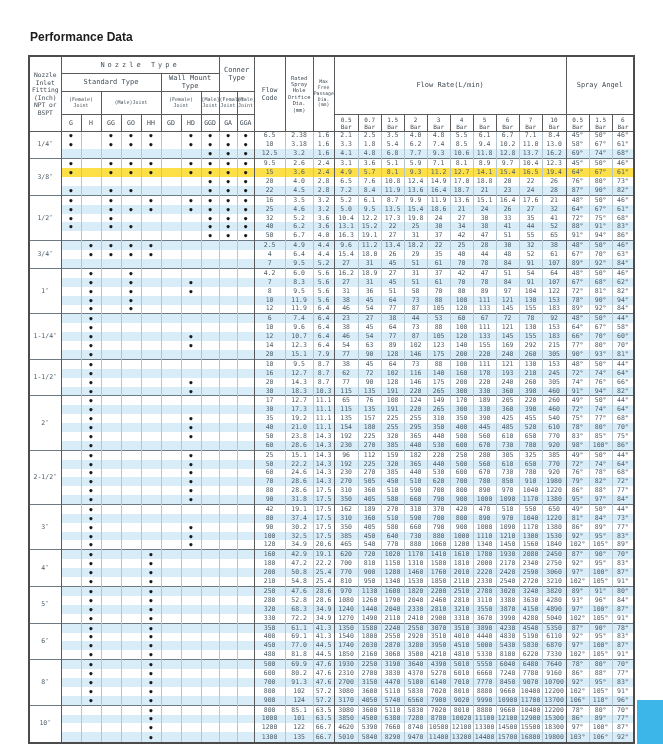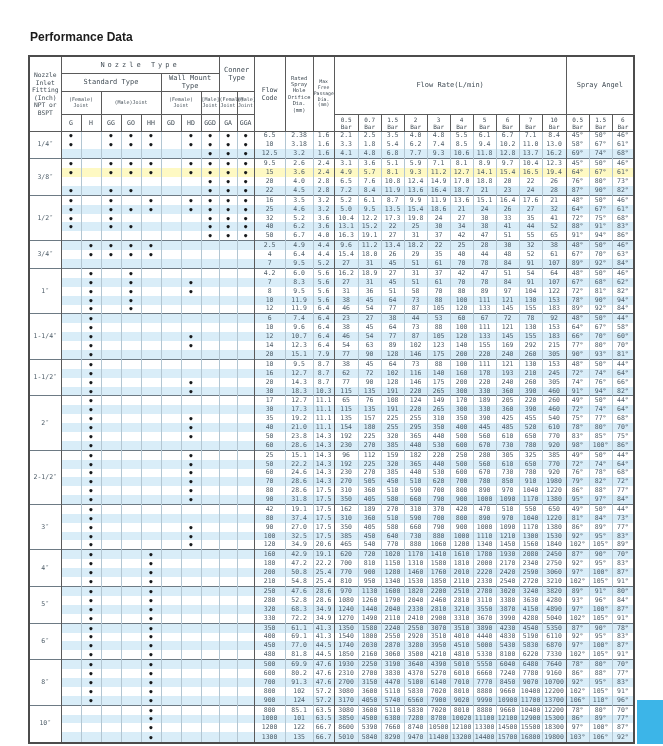--- a/index.html
+++ b/index.html
@@ -256,21 +256,21 @@
         <td class="num">7.1</td>
         <td class="num">8.1</td>
         <td class="num">8.9</td>
         <td class="num">9.7</td>
         <td class="num">10.4</td>
         <td class="num">12.3</td>
         <td class="num sepd">45°</td>
         <td class="num">50°</td>
         <td class="num">46°</td>
       </tr>
-      <tr class="tint" style="background: #fef9c3;">
+      <tr class="tint" style="background: #fde047;">
         <td class="dot sepd">●</td>
         <td class="dot"></td>
         <td class="dot">●</td>
         <td class="dot">●</td>
         <td class="dot">●</td>
         <td class="dot"></td>
         <td class="dot">●</td>
         <td class="dot">●</td>
         <td class="dot">●</td>
         <td class="dot">●</td>
@@ -1368,21 +1368,21 @@
         <td class="dot">●</td>
         <td class="dot"></td>
         <td class="dot"></td>
         <td class="dot"></td>
         <td class="dot"></td>
         <td class="dot">●</td>
         <td class="dot"></td>
         <td class="dot"></td>
         <td class="dot"></td>
         <td class="num sepd">90</td>
-        <td class="num">27.0</td>
+        <td class="num">30.2</td>
         <td class="num">17.5</td>
         <td class="num sepd">350</td>
         <td class="num">405</td>
         <td class="num">580</td>
         <td class="num">660</td>
         <td class="num">790</td>
         <td class="num">900</td>
         <td class="num">1000</td>
         <td class="num">1090</td>
         <td class="num">1170</td>
@@ -1991,21 +1991,21 @@
         <td class="dot"></td>
         <td class="dot">●</td>
         <td class="dot"></td>
         <td class="dot"></td>
         <td class="dot"></td>
         <td class="dot"></td>
         <td class="dot"></td>
         <td class="num sepd">1200</td>
         <td class="num">122</td>
         <td class="num">66.7</td>
-        <td class="num sepd">8600</td>
+        <td class="num sepd">4620</td>
         <td class="num">5390</td>
         <td class="num">7660</td>
         <td class="num">8740</td>
         <td class="num">10500</td>
         <td class="num">12100</td>
         <td class="num">13300</td>
         <td class="num">14500</td>
         <td class="num">15500</td>
         <td class="num">18300</td>
         <td class="num sepd">97°</td>

